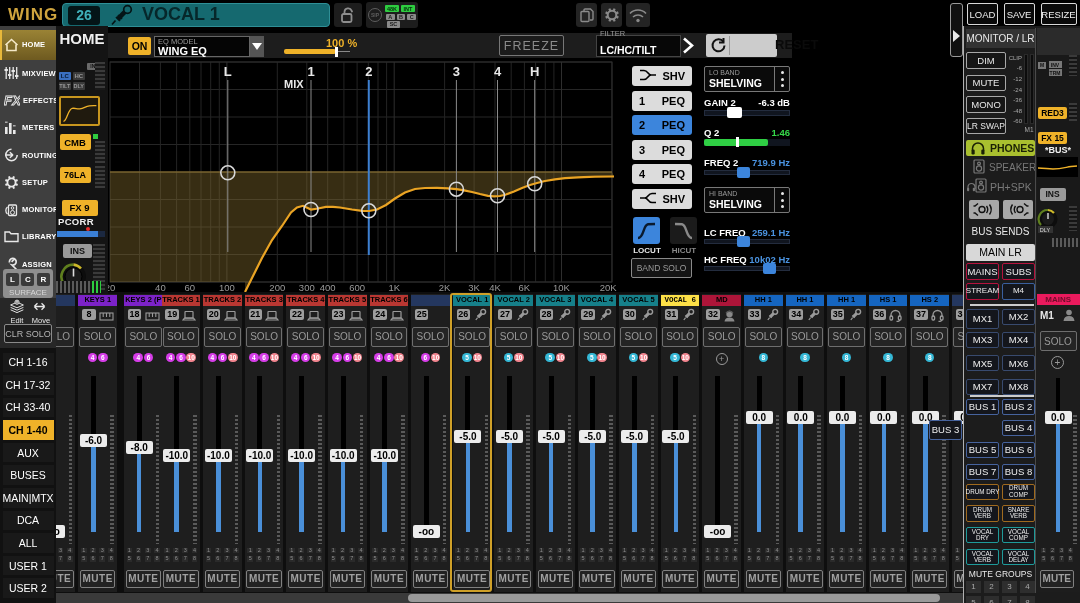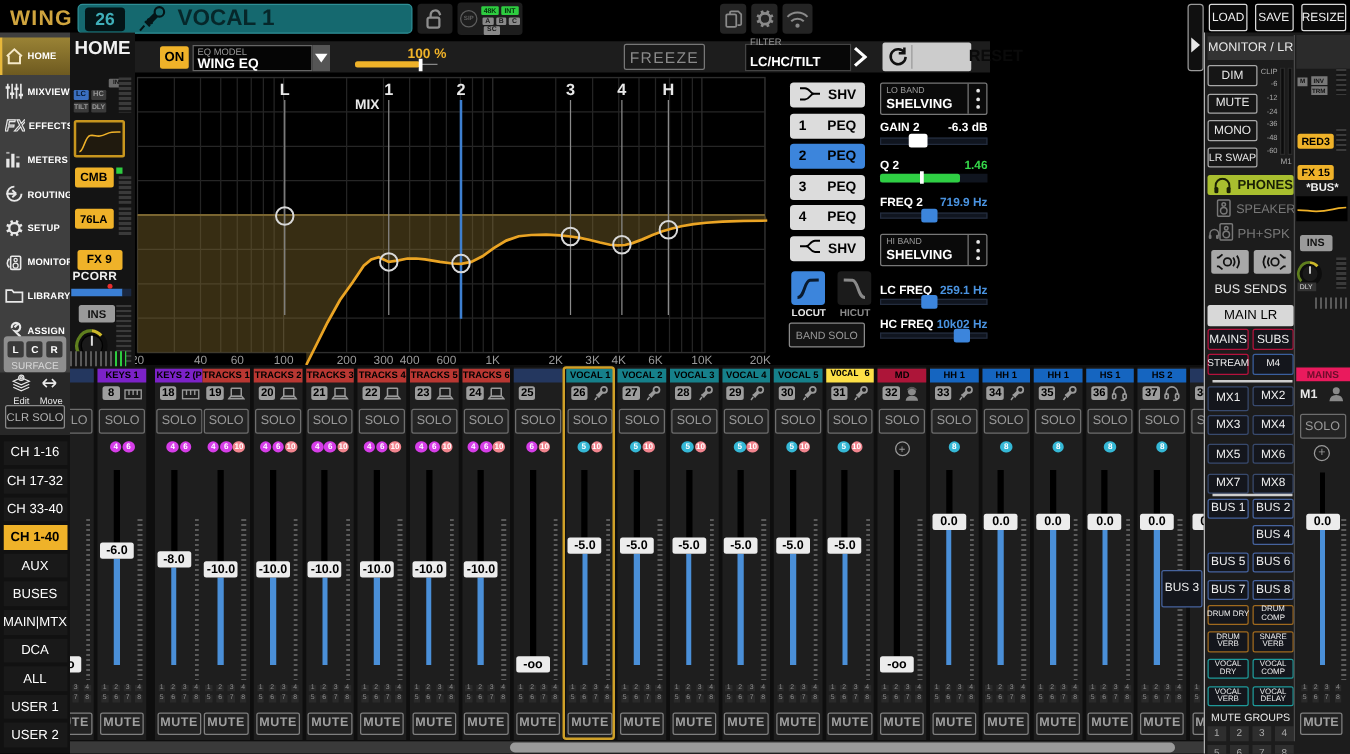--- a/index.html
+++ b/index.html
@@ -1249,21 +1249,21 @@
 <div class="rbtn2" style="z-index:7;left:1002px;top:309.0px;height:16px;border-color:#384a6e;font-size:9.5px;">MX2</div>
 <div class="rbtn2" style="z-index:7;left:966px;top:332.2px;height:16px;border-color:#384a6e;font-size:9.5px;">MX3</div>
 <div class="rbtn2" style="z-index:7;left:1002px;top:332.2px;height:16px;border-color:#384a6e;font-size:9.5px;">MX4</div>
 <div class="rbtn2" style="z-index:7;left:966px;top:355.4px;height:16px;border-color:#384a6e;font-size:9.5px;">MX5</div>
 <div class="rbtn2" style="z-index:7;left:1002px;top:355.4px;height:16px;border-color:#384a6e;font-size:9.5px;">MX6</div>
 <div class="rbtn2" style="z-index:7;left:966px;top:378.6px;height:16px;border-color:#384a6e;font-size:9.5px;">MX7</div>
 <div class="rbtn2" style="z-index:7;left:1002px;top:378.6px;height:16px;border-color:#384a6e;font-size:9.5px;">MX8</div>
 <div class="abs" style="z-index:7;left:970px;top:394.5px;width:64px;height:2px;background:#ccc;"></div>
 <div class="rbtn2" style="z-index:7;left:966px;top:398.5px;height:16px;border-color:#46639e;font-size:9.5px;">BUS 1</div>
 <div class="rbtn2" style="z-index:7;left:1002px;top:398.5px;height:16px;border-color:#46639e;font-size:9.5px;">BUS 2</div>
-<div class="rbtn2" style="z-index:7;left:929px;top:420.2px;height:30px;border-color:#46639e;font-size:9.5px;margin-top:36px;">BUS 3</div>
+<div class="rbtn2" style="z-index:7;left:929px;top:420.2px;height:20px;border-color:#46639e;font-size:9.5px;">BUS 3</div>
 <div class="rbtn2" style="z-index:7;left:1002px;top:420.2px;height:16px;border-color:#46639e;font-size:9.5px;">BUS 4</div>
 <div class="rbtn2" style="z-index:7;left:966px;top:441.9px;height:16px;border-color:#46639e;font-size:9.5px;">BUS 5</div>
 <div class="rbtn2" style="z-index:7;left:1002px;top:441.9px;height:16px;border-color:#46639e;font-size:9.5px;">BUS 6</div>
 <div class="rbtn2" style="z-index:7;left:966px;top:463.6px;height:16px;border-color:#46639e;font-size:9.5px;">BUS 7</div>
 <div class="rbtn2" style="z-index:7;left:1002px;top:463.6px;height:16px;border-color:#46639e;font-size:9.5px;">BUS 8</div>
 <div class="rbtn2" style="z-index:7;left:966px;top:483.5px;height:16.5px;border-color:#a06a1e;font-size:6.3px;">DRUM DRY</div>
 <div class="rbtn2" style="z-index:7;left:1002px;top:483.5px;height:16.5px;border-color:#a06a1e;font-size:6.3px;">DRUM<br>COMP</div>
 <div class="rbtn2" style="z-index:7;left:966px;top:505px;height:16.5px;border-color:#a06a1e;font-size:6.3px;">DRUM<br>VERB</div>
 <div class="rbtn2" style="z-index:7;left:1002px;top:505px;height:16.5px;border-color:#a06a1e;font-size:6.3px;">SNARE<br>VERB</div>
 <div class="rbtn2" style="z-index:7;left:966px;top:526.9px;height:16.5px;border-color:#1e9a9a;font-size:6.3px;">VOCAL<br>DRY</div>

